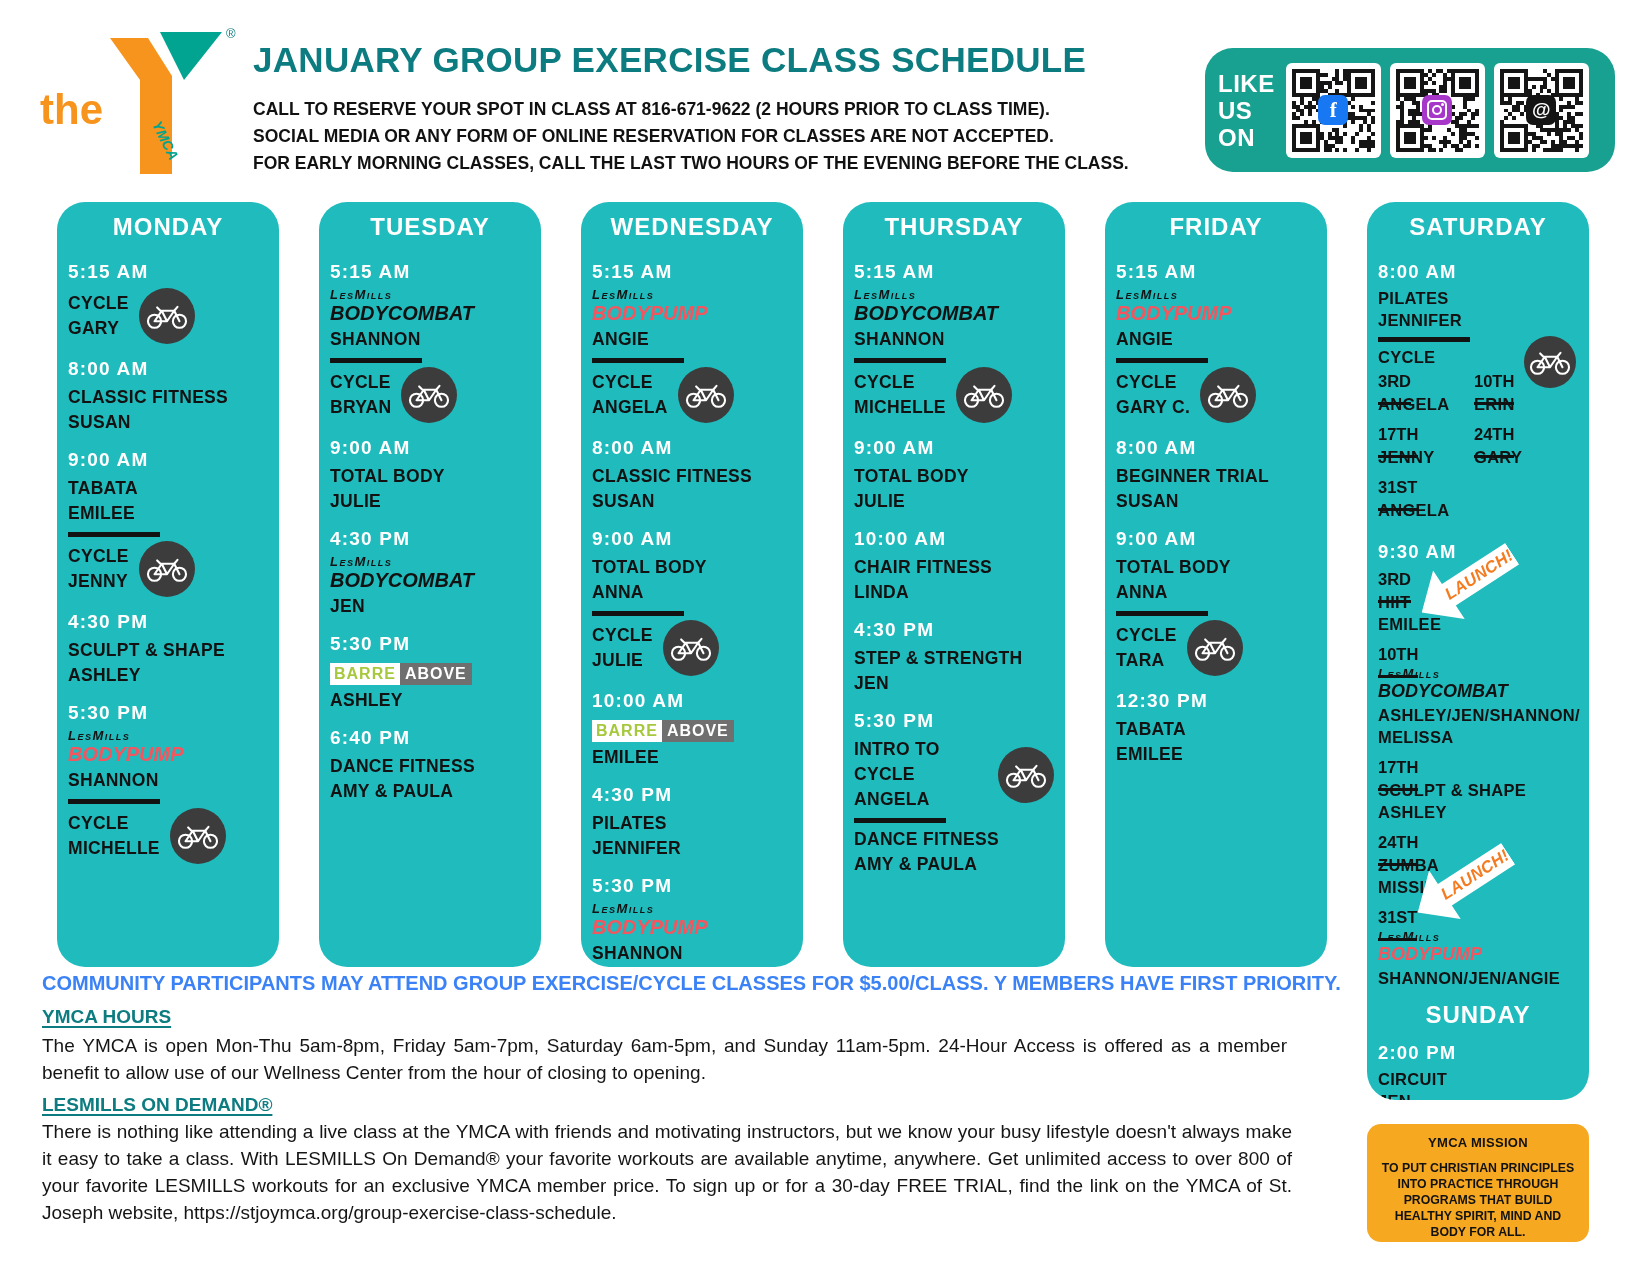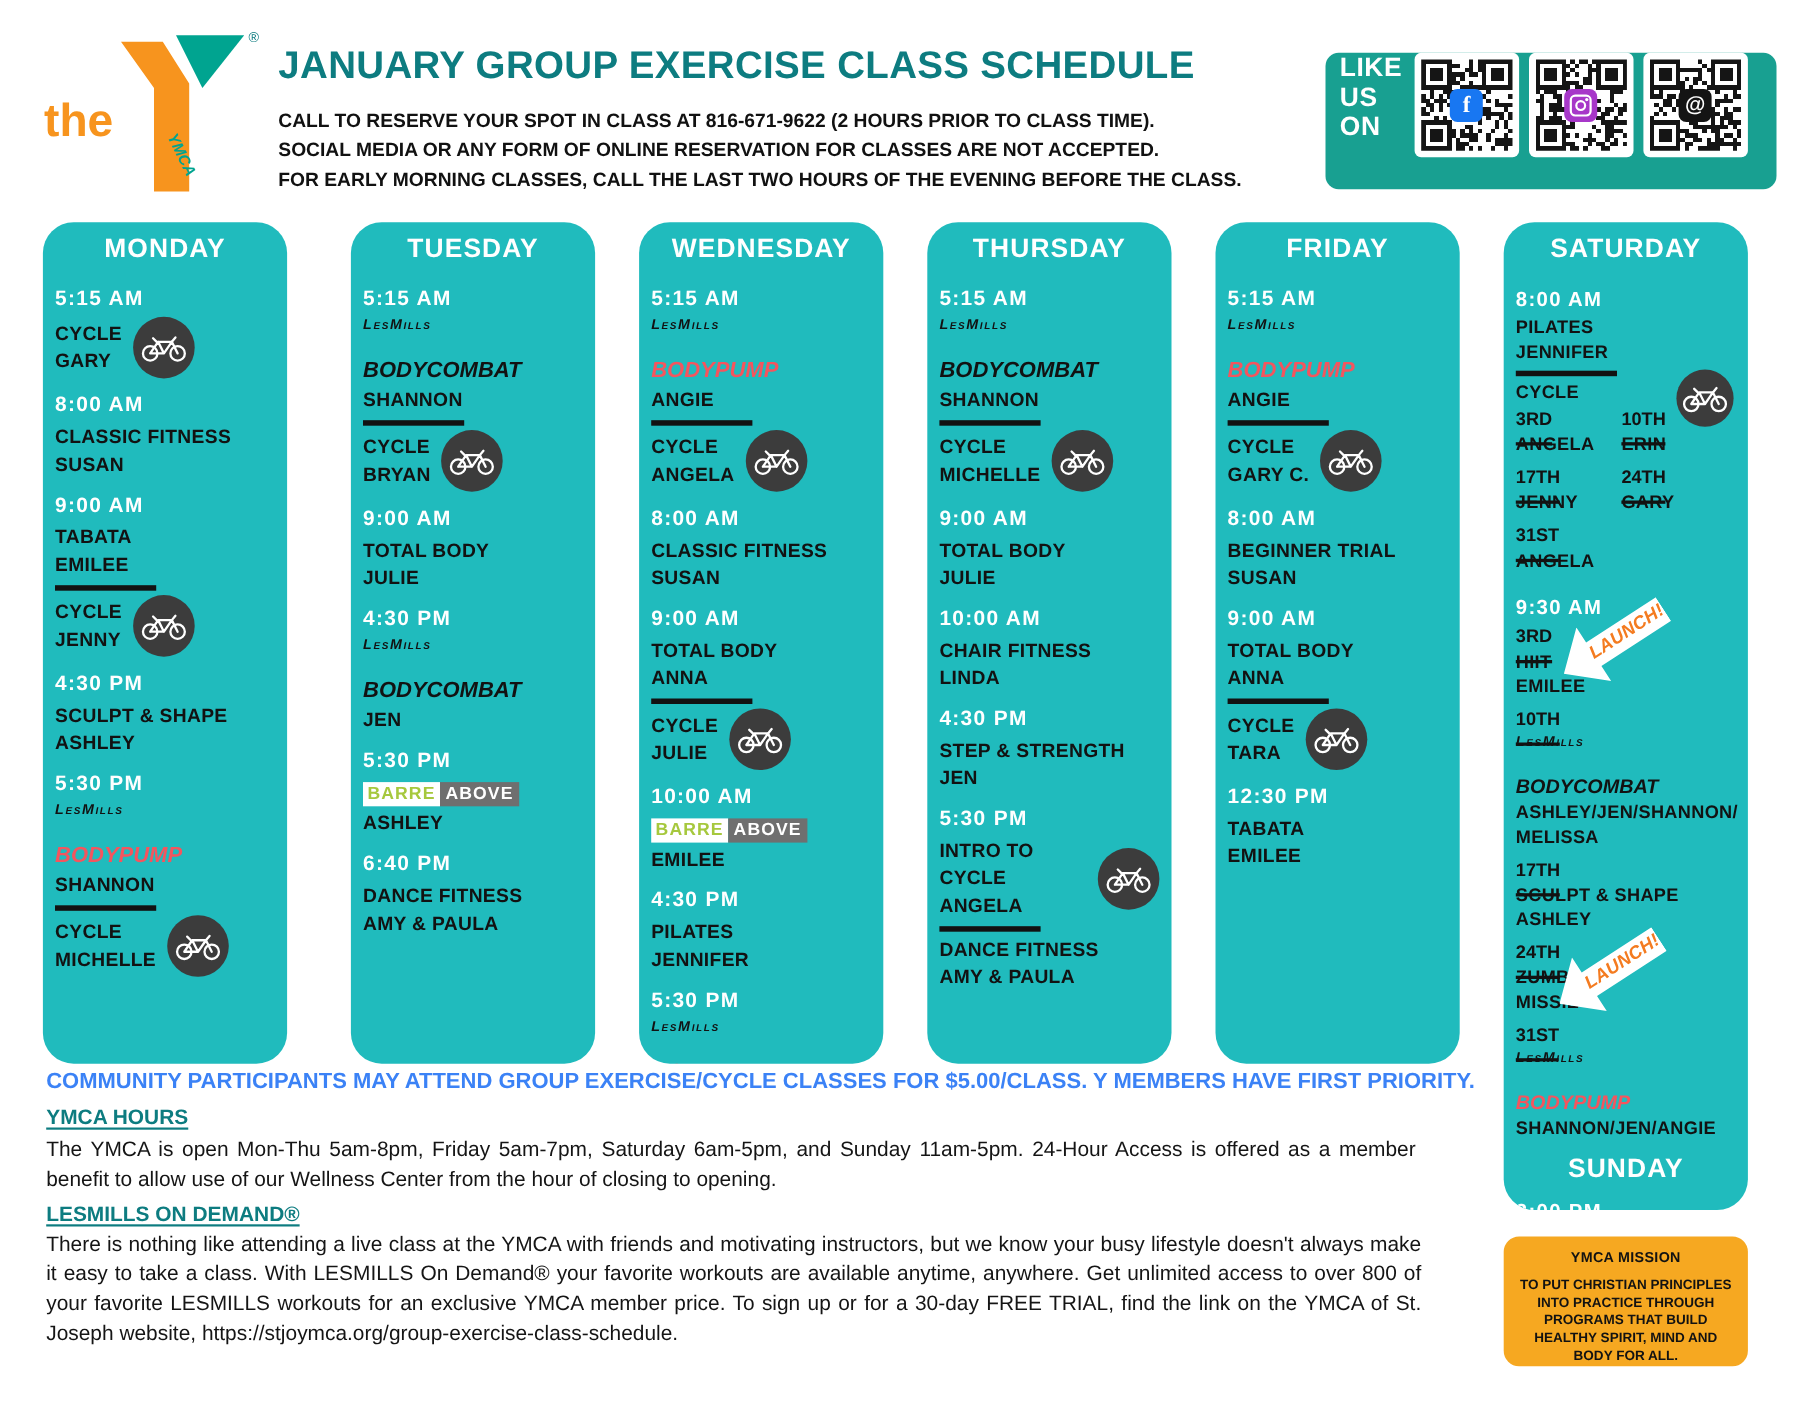--- a/index.html
+++ b/index.html
@@ -9,21 +9,21 @@
   
   .logo{position:absolute;left:36px;top:22px;width:200px;height:165px;}
   .logo-the{position:absolute;left:4px;top:64px;font-size:42px;font-weight:800;color:#F7941E;}
   .logo svg{position:absolute;left:52px;top:2px;}
   .title{position:absolute;left:253px;top:40px;margin:0;font-size:35px;font-weight:800;
          color:#0D7C80;letter-spacing:.3px;}
   .subtitle{position:absolute;left:253px;top:96px;font-size:17.5px;font-weight:700;
             color:#111;line-height:27px;}
 
   .banner{position:absolute;left:1205px;top:48px;width:410px;height:124px;background:#18A091;
-          border-radius:12px;display:flex;align-items:flex-start;padding:0 13px;box-sizing:border-box;gap:11px;}
+          border-radius:28px;display:flex;align-items:center;padding:0 13px;box-sizing:border-box;gap:11px;}
   .like{color:#fff;font-weight:800;font-size:24px;line-height:27px;letter-spacing:.5px;}
   .qrwrap{display:flex;gap:9px;}
   .qr{width:95px;height:95px;background:#fff;border-radius:6px;padding:6px;box-sizing:border-box;position:relative;}
   .qr svg{width:100%;height:100%;display:block;}
   .qbadge{position:absolute;inset:0;margin:auto;width:30px;height:30px;border-radius:7px;
           display:flex;align-items:center;justify-content:center;color:#fff;font-weight:800;font-size:21px;}
   .qbadge.facebook{background:#1877F2;font-family:"Liberation Serif",serif;}
   .qbadge.threads{background:#141414;font-size:19px;}
   .qbadge.instagram{background:#A737C9;}
   .ig-cam{width:16px;height:16px;border:2px solid #fff;border-radius:5px;position:relative;}
@@ -39,21 +39,21 @@
   .cls{font-size:17.5px;font-weight:800;color:#121212;line-height:25px;letter-spacing:.3px;}
   .gap{height:0;}
   .divider{width:92px;height:5px;background:#121212;margin:6px 0 4px;}
   .cyc{display:flex;align-items:center;gap:10px;margin:1px 0;}
   .bike{width:56px;height:56px;border-radius:50%;background:#3C3C3C;display:flex;
         align-items:center;justify-content:center;flex-shrink:0;}
   .bike svg{width:42px;height:30px;}
   .brand{margin:1px 0 3px;}
   .brand .lm{display:block;font-size:13px;font-weight:800;font-style:italic;letter-spacing:1.5px;
              color:#121212;line-height:14px;font-variant:small-caps;}
-  .brand .bp{display:block;font-size:20px;font-weight:800;font-style:italic;line-height:22px;margin-top:24px;}
+  .brand .bp{display:block;font-size:20px;font-weight:800;font-style:italic;line-height:22px;}
   .bp.bodypump{color:#F4555E;}
   .bp.bodycombat{color:#121212;}
   .barrelogo{display:inline-flex;margin:3px 0 3px;}
   .b1{background:#fff;color:#A6C83D;font-weight:800;font-size:16px;padding:2px 4px;letter-spacing:1px;}
   .b2{background:#6F6F6F;color:#fff;font-weight:700;font-size:16px;padding:2px 5px;letter-spacing:1px;}
   .date{font-size:16.5px;font-weight:800;color:#121212;line-height:24px;}
   .date span{border-bottom:3px solid #121212;padding-bottom:12px;}
   .grid{display:flex;}
   .grid .c0{width:96px;}
   .grid .c1{flex:1;}
@@ -559,21 +559,21 @@
             <rect x="14" y="20" width="1" height="1"></rect>
             <rect x="15" y="20" width="1" height="1"></rect>
             <rect x="19" y="20" width="1" height="1"></rect>
           </svg>
           <div class="qbadge threads">@</div>
         </div>
       </div>
   </div>
 
   <div id="days">
-      <div class="day" style="left: 39px; height: 765px;">
+      <div class="day" style="left: 57px; height: 765px;">
         <div class="day-title">MONDAY</div>
         <div class="content">
           <div class="time">5:15 AM</div>
           <div class="cyc">
             <div class="lines">
               <div class="cls">CYCLE</div>
               <div class="cls">GARY</div>
             </div>
             <div class="bike">
               <svg viewBox="0 0 64 44" fill="none" stroke="#fff" stroke-width="3.2" stroke-linecap="round" stroke-linejoin="round">

